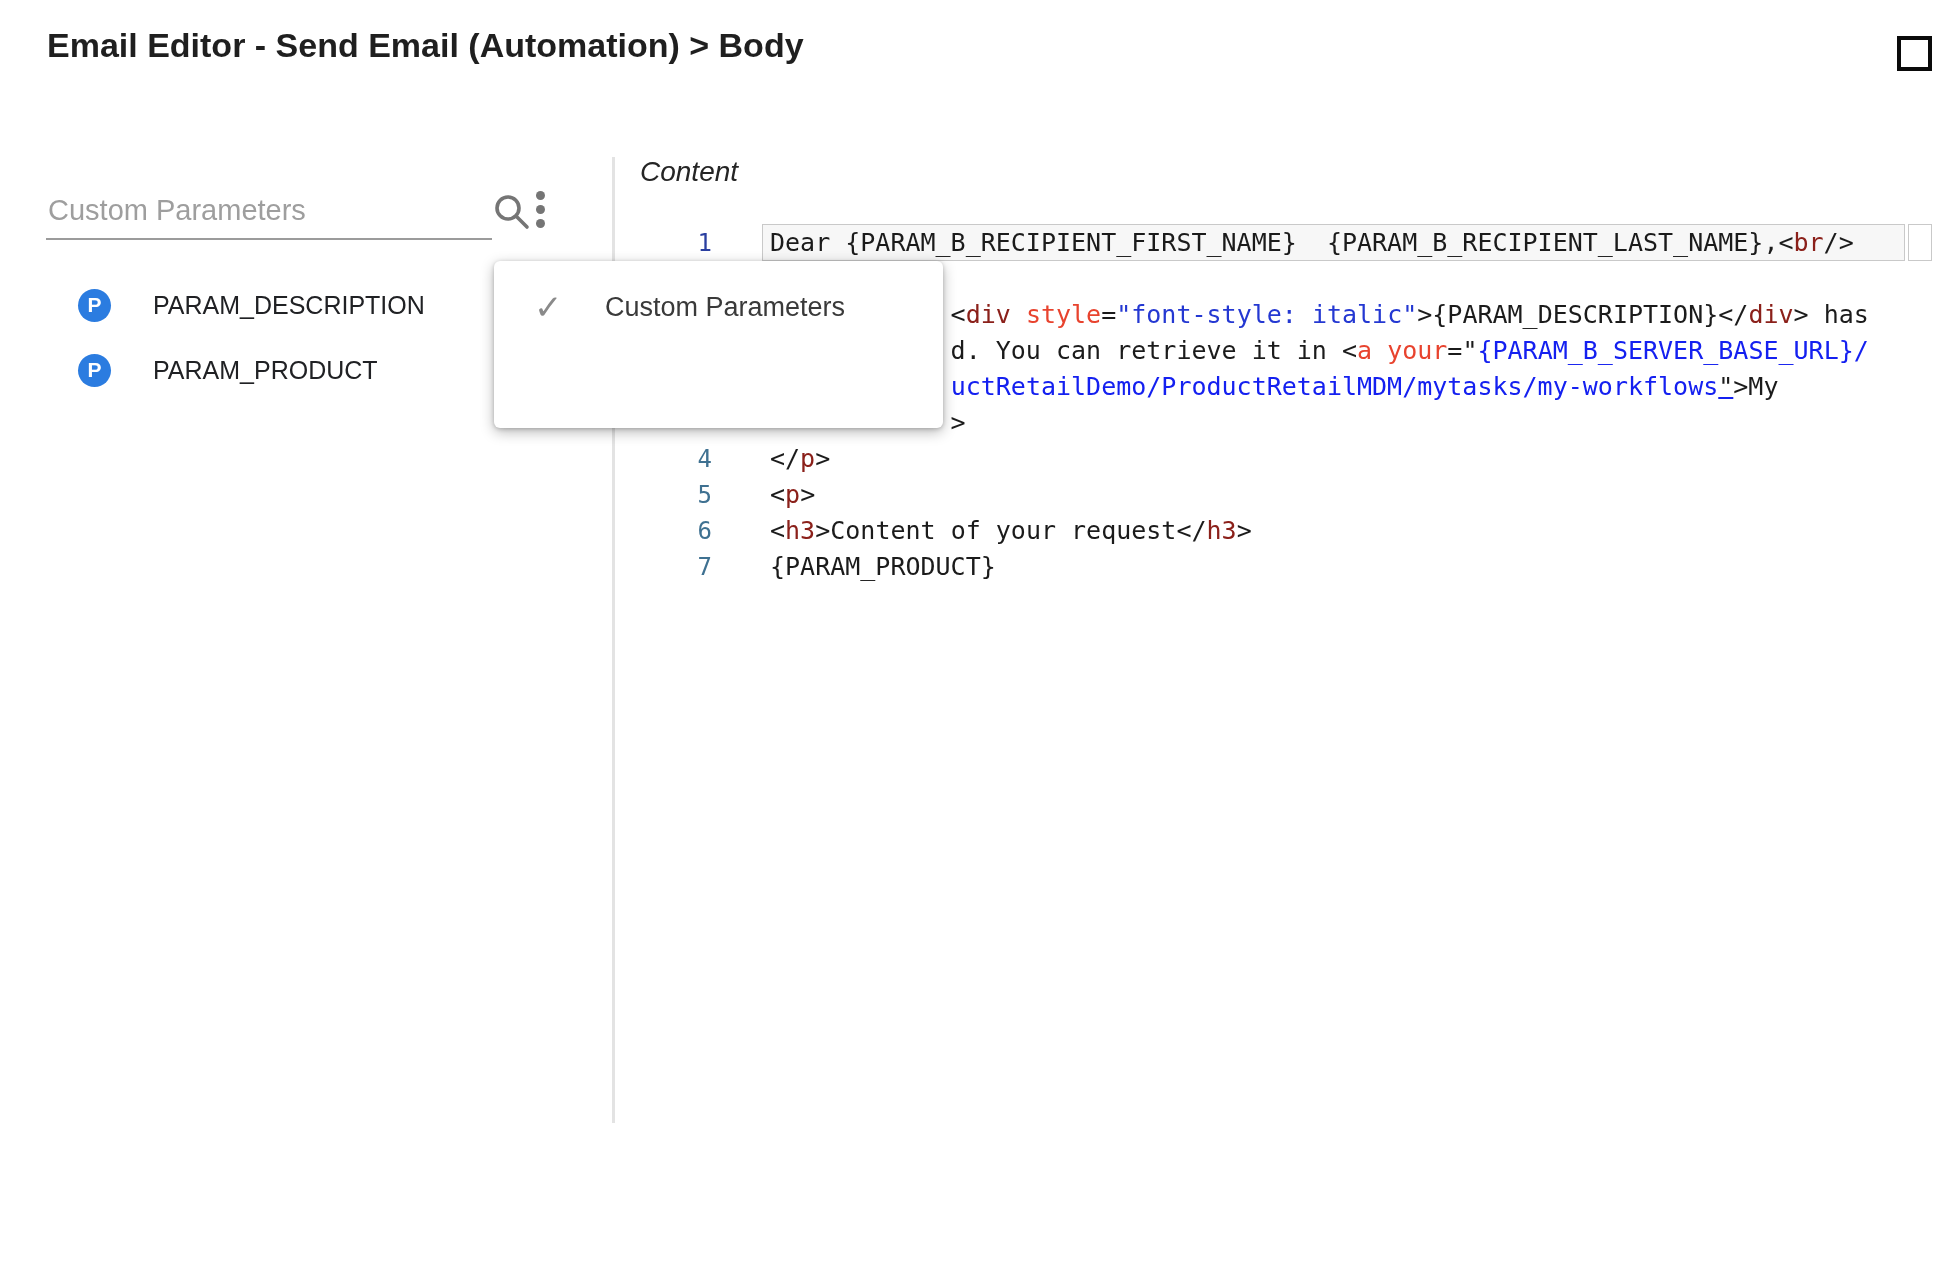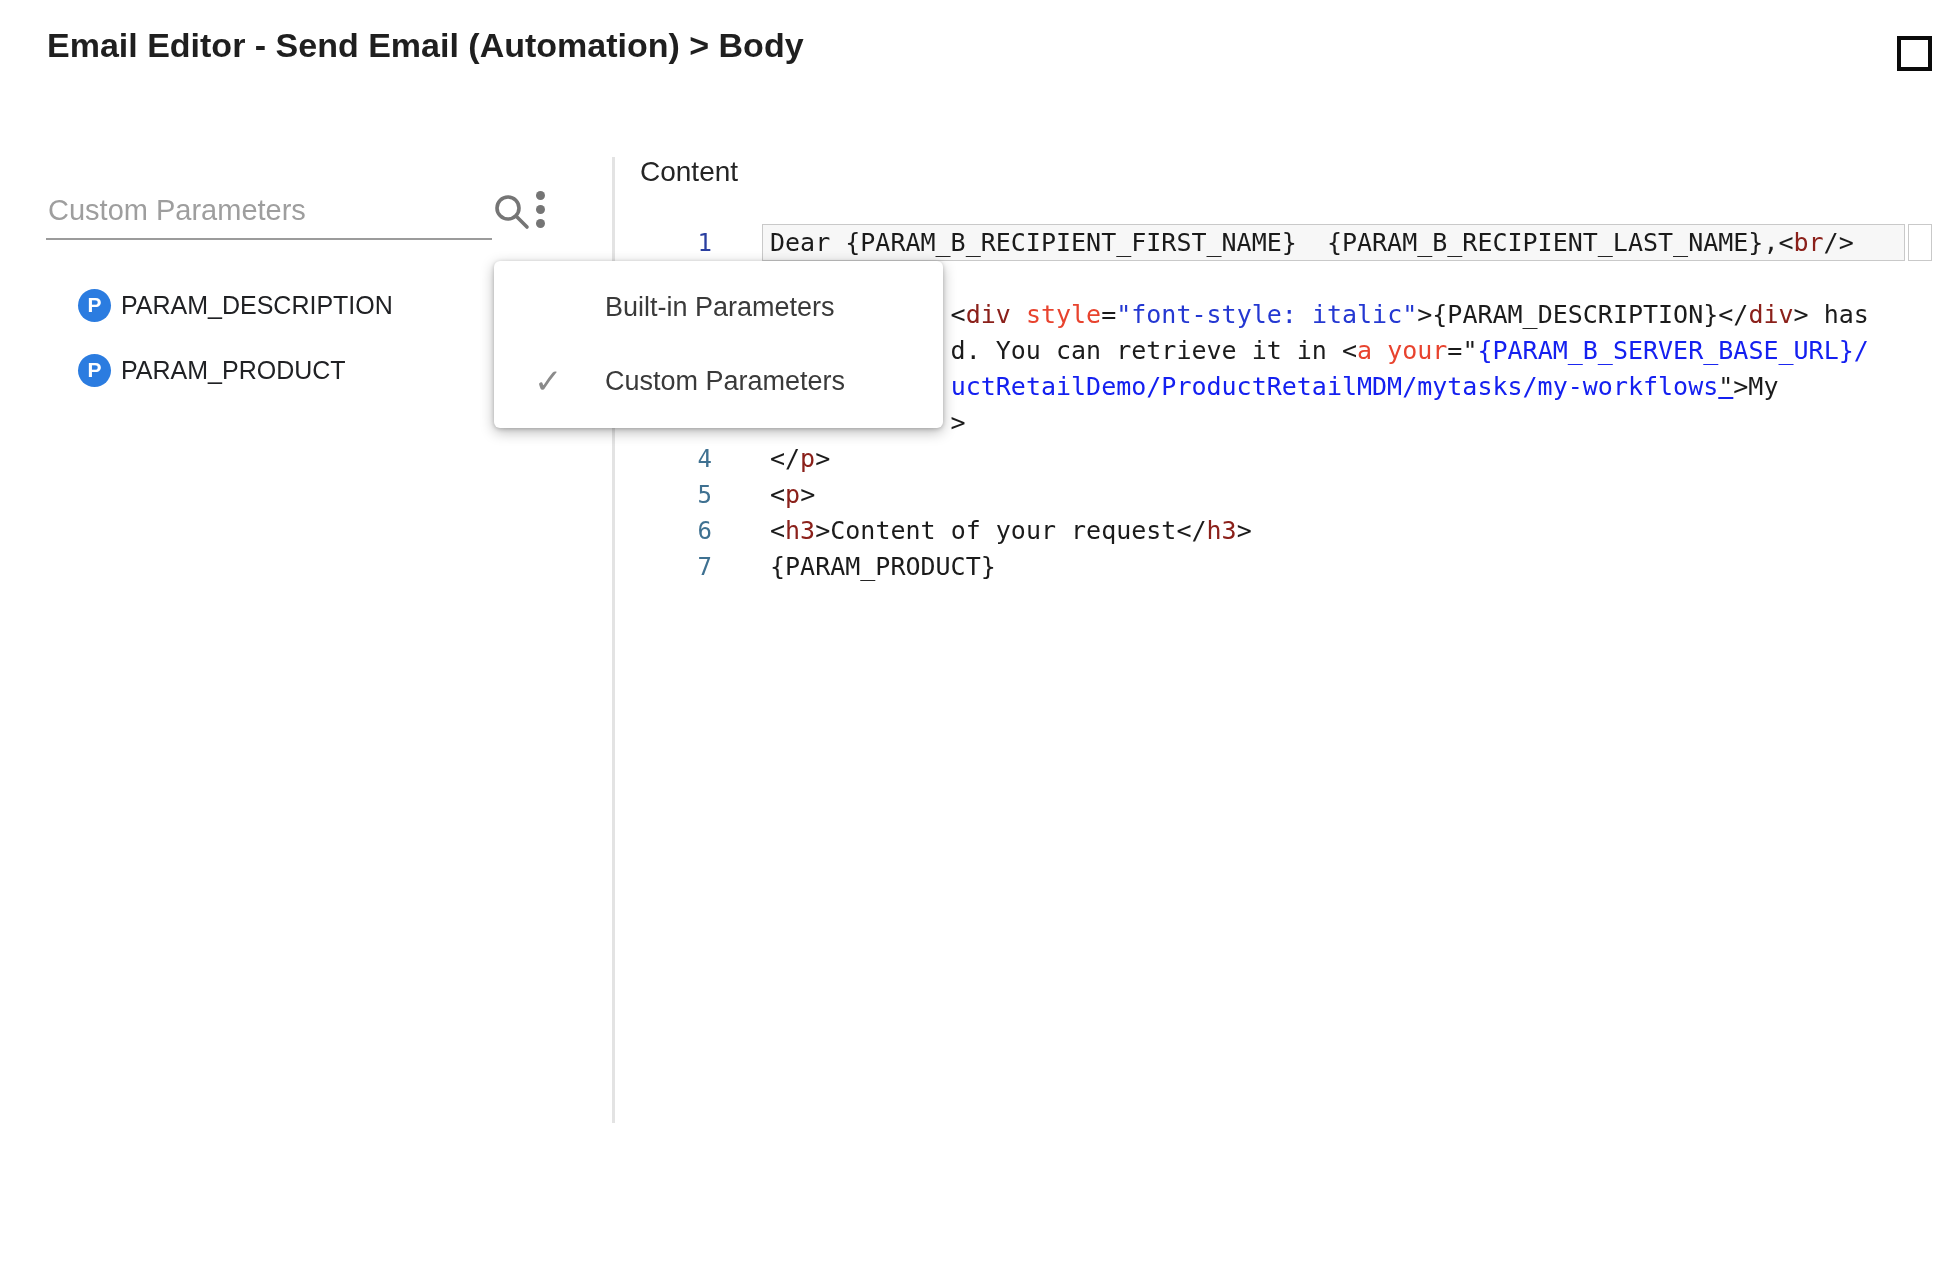--- a/index.html
+++ b/index.html
@@ -15,26 +15,26 @@
                 font-family:"Liberation Sans",sans-serif;font-size:29px;color:#424242;background:transparent;}
   .search-input::placeholder{color:#9e9e9e;opacity:1;}
   .search-icon{position:absolute;left:444px;top:4px;}
   .kebab{position:absolute;left:526px;top:186px;width:28px;height:48px;cursor:pointer;}
   .kebab i{position:absolute;left:10px;width:9px;height:9px;border-radius:50%;background:#757575;}
   .kebab i:nth-child(1){top:5px;} .kebab i:nth-child(2){top:19px;} .kebab i:nth-child(3){top:33px;}
 
   .param-row{position:absolute;left:78px;height:34px;display:flex;align-items:center;cursor:pointer;}
   .param-badge{width:33px;height:33px;border-radius:50%;background:#2b7ce0;color:#fff;
                font-size:21px;font-weight:bold;display:flex;align-items:center;justify-content:center;flex:0 0 33px;}
-  .param-label{margin-left:10px;font-size:25px;color:#202124;white-space:nowrap;}
+  .param-label{margin-left:42px;font-size:25px;color:#202124;white-space:nowrap;}
 
   .v-divider{position:absolute;left:612px;top:157px;width:3px;height:966px;background:#e3e3e3;}
 
   
-  .content-label{position:absolute;left:640px;top:156px;font-size:28px;color:#252525;}
+  .content-label{position:absolute;left:640px;top:156px;font-size:28px;color:#252525;font-style:italic;}
   .editor{position:absolute;left:614px;top:210px;width:1336px;height:930px;}
   .active-line-bg{position:absolute;left:148px;top:14px;width:1143px;height:37px;background:#f7f7f7;
                   border:1px solid #c9c9c9;box-sizing:border-box;}
   .active-line-scroll{position:absolute;left:1294px;top:14px;width:24px;height:37px;background:#ffffff;
                   border:1px solid #c9c9c9;box-sizing:border-box;}
   .code-row{position:absolute;left:0;height:36px;line-height:36px;white-space:pre;
             font-family:"DejaVu Sans Mono","Liberation Mono",monospace;font-size:25px;color:#1b1b1b;}
   .lnum{position:absolute;left:26px;width:72px;text-align:right;color:#3f7191;
         font-family:"DejaVu Sans Mono","Liberation Mono",monospace;font-size:24px;}
   .lnum.active{color:#2a3fa0;}
@@ -106,24 +106,20 @@
         <div class="code-row" style="top: 195px; width: 1336px;"><span class="lnum" style="top: 0px;"></span><span class="code-text"><span class="cp">            &gt;</span></span></div>
         <div class="code-row" style="top: 231px; width: 1336px;"><span class="lnum" style="top: 0px;">4</span><span class="code-text"><span class="cp">&lt;/</span><span class="ct">p</span><span class="cp">&gt;</span></span></div>
         <div class="code-row" style="top: 267px; width: 1336px;"><span class="lnum" style="top: 0px;">5</span><span class="code-text"><span class="cp">&lt;</span><span class="ct">p</span><span class="cp">&gt;</span></span></div>
         <div class="code-row" style="top: 303px; width: 1336px;"><span class="lnum" style="top: 0px;">6</span><span class="code-text"><span class="cp">&lt;</span><span class="ct">h3</span><span class="cp">&gt;Content of your request&lt;/</span><span class="ct">h3</span><span class="cp">&gt;</span></span></div>
         <div class="code-row" style="top: 339px; width: 1336px;"><span class="lnum" style="top: 0px;">7</span><span class="code-text"><span class="cp">{PARAM_PRODUCT}</span></span></div>
       </div>
   </div>
 
   <div class="dropdown">
     <div class="menu-item">
-      <span class="menu-check"></span>
-      <span class="menu-label">Built-in Parameters</span>
-    </div>
-    <div class="menu-item">
       <span class="menu-check">✓</span>
       <span class="menu-label">Custom Parameters</span>
     </div>
   </div>
 
   <button class="btn btn-cancel">CANCEL</button>
   <button class="btn btn-ok">OK</button>
 
 </div>
 

